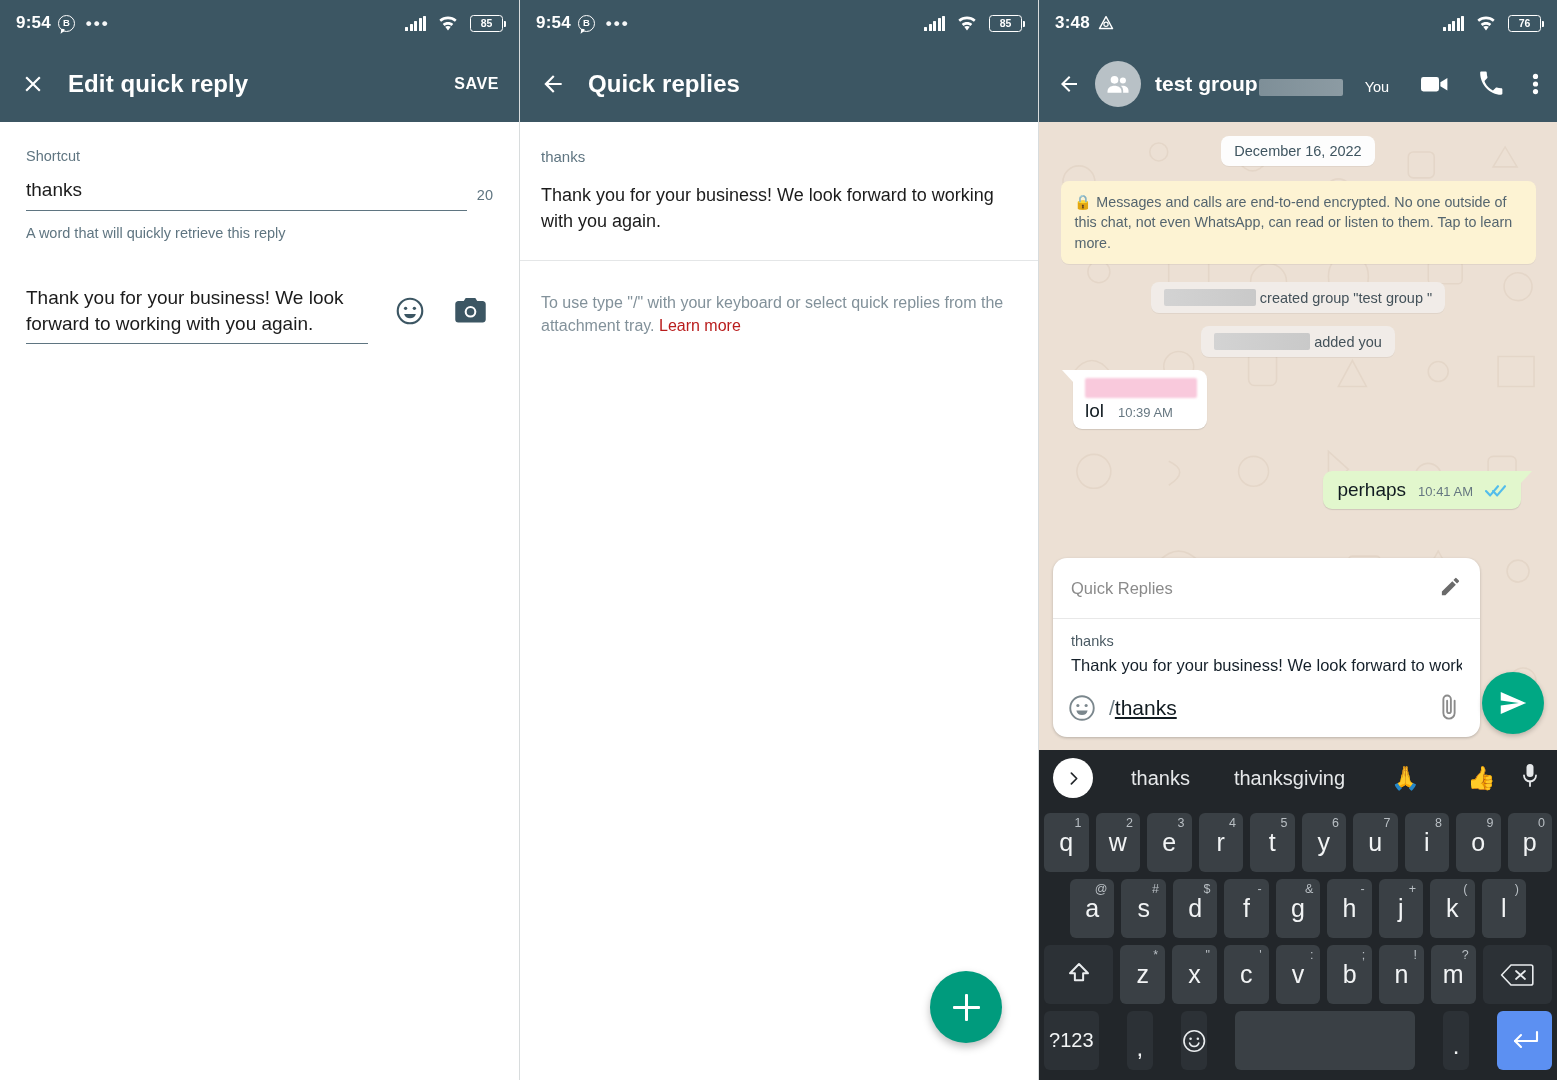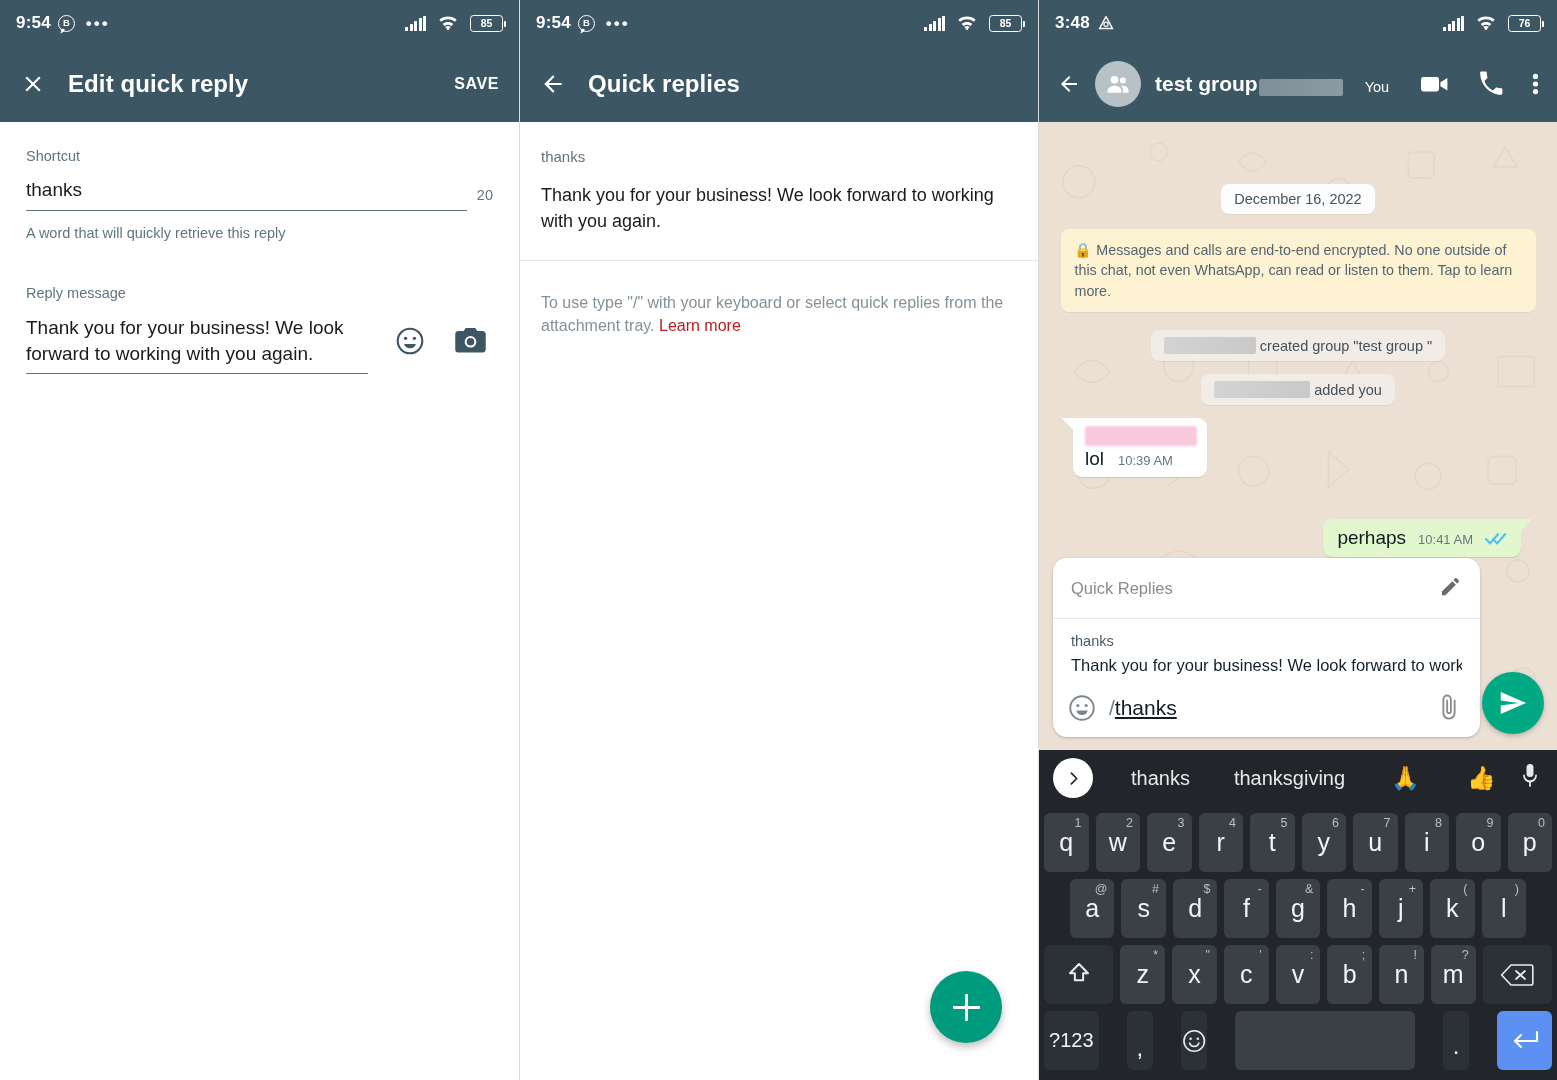--- a/index.html
+++ b/index.html
@@ -101,21 +101,21 @@
   .chat-sub { font-size: 14.5px; display:flex; align-items:flex-end; gap: 22px; line-height: 1.2; }
   .redact { display:inline-block; background: linear-gradient(90deg,#7e8f98,#8c9ba3); border-radius:2px; filter: blur(.4px); }
   .chat-acts { margin-left:auto; display:flex; align-items:center; gap: 28px; }
 
   .chat-body {
     position: absolute; top: 122px; left: 0; right: 0; bottom: 310px;
     background-color: #ece0d4;
     overflow: hidden;
   }
   .wallpaper { position:absolute; inset:0; opacity:.5; }
-  .chat-inner { position: relative; padding: 14px 14px 0 14px; margin-top: 48px; }
+  .chat-inner { position: relative; padding: 14px 14px 0 14px; }
   .datechip, .syschip {
     background:#fdfdfd; border-radius: 8px; padding: 7px 13px;
     font-size: 14.5px; color:#3f5560; width: fit-content; margin: 0 auto 15px auto;
     box-shadow: 0 1px 0 rgba(0,0,0,.05);
   }
   .e2e {
     background:#fdf3d3; border-radius: 8px; padding: 11px 14px;
     font-size: 14.3px; color:#54656f; line-height: 1.42; margin: 0 auto 18px auto;
     max-width: 475px; box-shadow: 0 1px 0 rgba(0,0,0,.05);
   }
@@ -236,21 +236,20 @@
       <div>
         <div class="fld-label">Shortcut</div>
         <div class="fld-row">
           <div class="fld-input">thanks</div>
           <div class="counter">20</div>
         </div>
         <div class="fld-help">A word that will quickly retrieve this reply</div>
       </div>
 
       <div class="block2">
-        <div class="fld-label">Reply message</div>
         <div class="msg-row">
           <div class="msg-input">Thank you for your business! We look forward to working with you again.</div>
           <div class="msg-icons">
             <svg width="32" height="32" viewBox="0 0 24 24">
               <circle cx="12" cy="12" r="9.2" fill="none" stroke="#3c5663" stroke-width="1.6"></circle>
               <circle cx="8.7" cy="10" r="1.25" fill="#3c5663"></circle>
               <circle cx="15.3" cy="10" r="1.25" fill="#3c5663"></circle>
               <path d="M7.6 14.2h8.8a4.6 4.6 0 0 1-8.8 0z" fill="#3c5663"></path>
             </svg>
             <svg width="33" height="29" viewBox="0 0 26 22">

